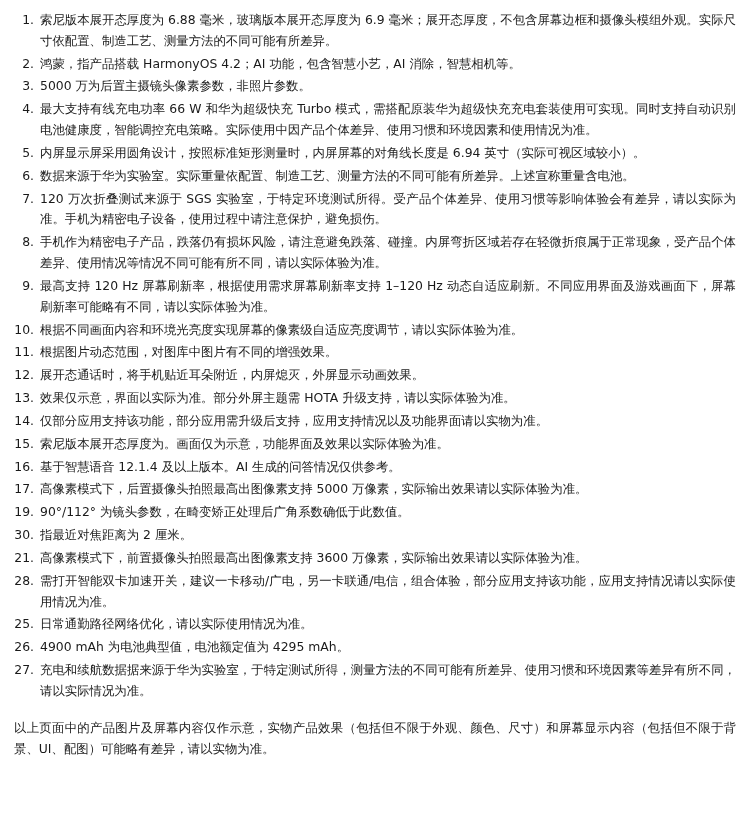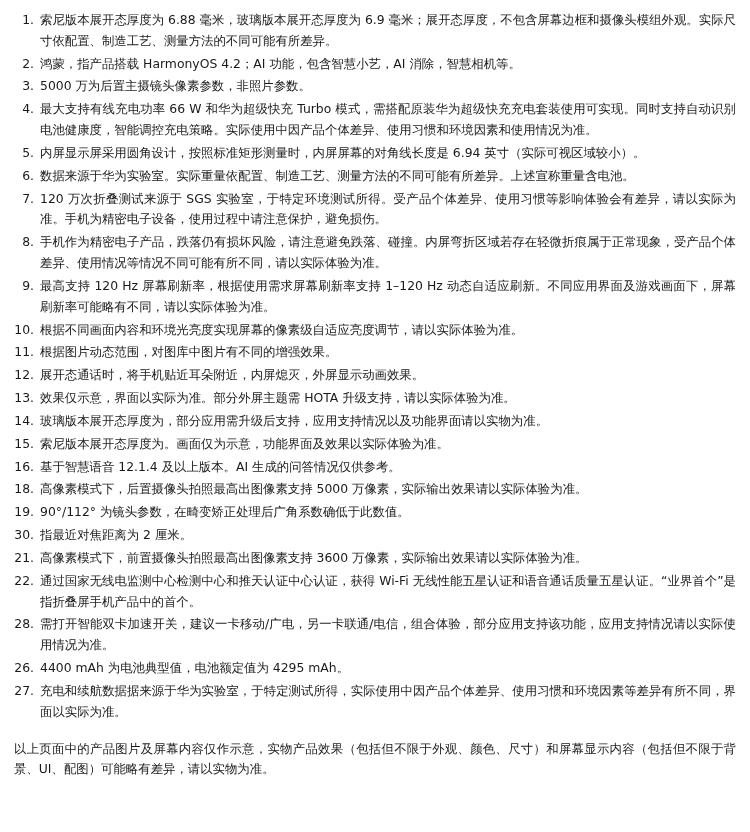--- a/index.html
+++ b/index.html
@@ -105,61 +105,61 @@
     <li>
       <span class="num">12.</span>
       <span class="txt">展开态通话时，将手机贴近耳朵附近，内屏熄灭，外屏显示动画效果。</span>
     </li>
     <li>
       <span class="num">13.</span>
       <span class="txt">效果仅示意，界面以实际为准。部分外屏主题需 HOTA 升级支持，请以实际体验为准。</span>
     </li>
     <li>
       <span class="num">14.</span>
-      <span class="txt">玻璃版本展开态厚度为，部分应用需升级后支持，应用支持情况以及功能界面请以实物为准。</span>
+      <span class="txt">仅部分应用支持该功能，部分应用需升级后支持，应用支持情况以及功能界面请以实物为准。</span>
     </li>
     <li>
       <span class="num">15.</span>
       <span class="txt">索尼版本展开态厚度为。画面仅为示意，功能界面及效果以实际体验为准。</span>
     </li>
     <li>
       <span class="num">16.</span>
       <span class="txt">基于智慧语音 12.1.4 及以上版本。AI 生成的问答情况仅供参考。</span>
     </li>
     <li>
-      <span class="num">18.</span>
+      <span class="num">17.</span>
       <span class="txt">高像素模式下，后置摄像头拍照最高出图像素支持 5000 万像素，实际输出效果请以实际体验为准。</span>
     </li>
     <li>
       <span class="num">19.</span>
       <span class="txt">90°/112° 为镜头参数，在畸变矫正处理后广角系数确低于此数值。</span>
     </li>
     <li>
       <span class="num">30.</span>
       <span class="txt">指最近对焦距离为 2 厘米。</span>
     </li>
     <li>
       <span class="num">21.</span>
       <span class="txt">高像素模式下，前置摄像头拍照最高出图像素支持 3600 万像素，实际输出效果请以实际体验为准。</span>
     </li>
     <li>
-      <span class="num">22.</span>
-      <span class="txt">通过国家无线电监测中心检测中心和推天认证中心认证，获得 Wi-Fi 无线性能五星认证和语音通话质量五星认证。“业界首个”是指折叠屏手机产品中的首个。</span>
-    </li>
-    <li>
       <span class="num">28.</span>
       <span class="txt">需打开智能双卡加速开关，建议一卡移动/广电，另一卡联通/电信，组合体验，部分应用支持该功能，应用支持情况请以实际使用情况为准。</span>
     </li>
     <li>
+      <span class="num">25.</span>
+      <span class="txt">日常通勤路径网络优化，请以实际使用情况为准。</span>
+    </li>
+    <li>
       <span class="num">26.</span>
-      <span class="txt">4400 mAh 为电池典型值，电池额定值为 4295 mAh。</span>
+      <span class="txt">4900 mAh 为电池典型值，电池额定值为 4295 mAh。</span>
     </li>
     <li>
       <span class="num">27.</span>
-      <span class="txt">充电和续航数据据来源于华为实验室，于特定测试所得，实际使用中因产品个体差异、使用习惯和环境因素等差异有所不同，界面以实际为准。</span>
+      <span class="txt">充电和续航数据据来源于华为实验室，于特定测试所得，测量方法的不同可能有所差异、使用习惯和环境因素等差异有所不同，请以实际情况为准。</span>
     </li>
   </ol>
 
   <div class="footer">
     <p>以上页面中的产品图片及屏幕内容仅作示意，实物产品效果（包括但不限于外观、颜色、尺寸）和屏幕显示内容（包括但不限于背景、UI、配图）可能略有差异，请以实物为准。</p>
 
   </div>
 
 </div>
 

